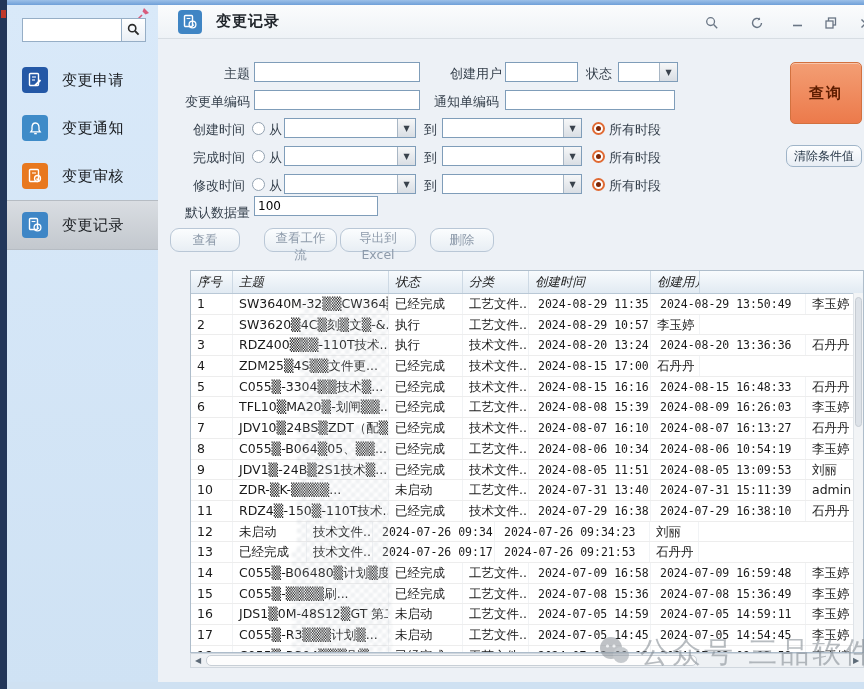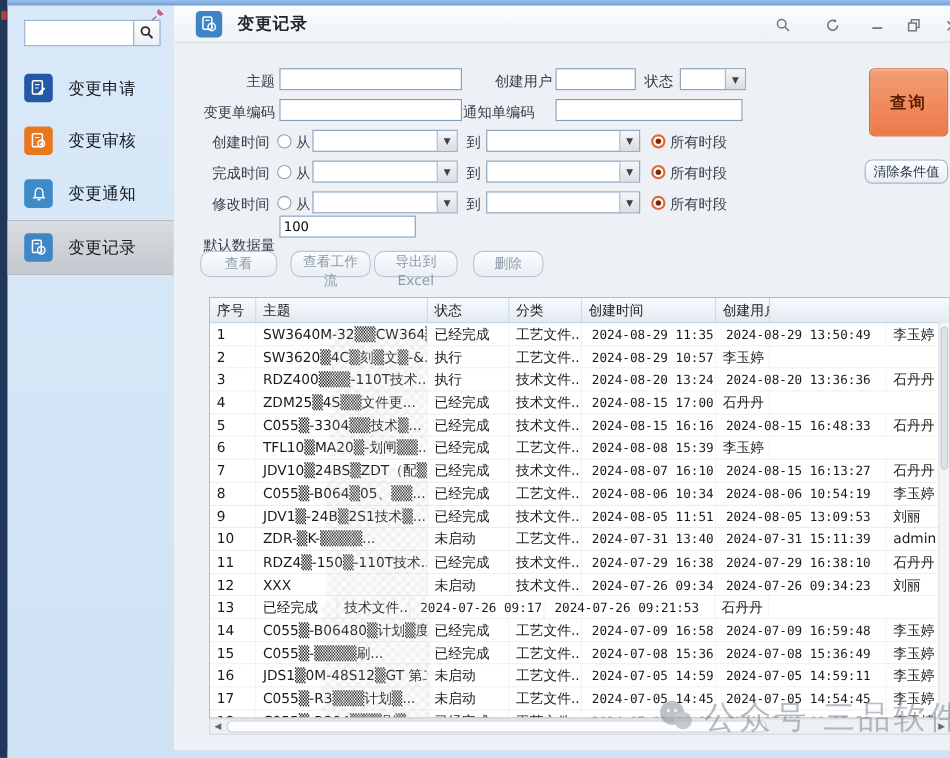--- a/index.html
+++ b/index.html
@@ -58,21 +58,21 @@
     color:#2a3a4a;font-size:12px;cursor:pointer;font-family:"DejaVu Sans",sans-serif;}
   
   .actions{position:absolute;left:0;top:228px;right:0;height:28px;}
   .abtn{position:absolute;height:24px;border-radius:9px;border:1px solid #b9c7d6;
     background:linear-gradient(#fbfdfe,#e8eef4);color:#8d9aaa;font-size:12.5px;
     cursor:pointer;font-family:"DejaVu Sans",sans-serif;}
   
   .tablebox{position:absolute;left:32px;top:270px;width:674px;height:383px;
     background:#fff;border:1px solid #aebdcb;box-sizing:border-box;overflow:hidden;}
   .thead{display:flex;height:22px;background:linear-gradient(#f8fbfd,#e1eaf2);
-    border-bottom:1px solid #b9c8d6;}
+    border-bottom:1px solid #b9c8d6;font-style:italic;}
   .th{font-size:12.5px;color:#222;padding:3px 0 0 6px;box-sizing:border-box;
     border-right:1px solid #cdd9e4;overflow:hidden;white-space:nowrap;cursor:pointer;}
   .sort{font-size:10px;color:#8a97a5;margin-left:4px;}
   .trow{display:flex;height:19.7px;border-bottom:1px solid #ededed;background:#fff;}
   .td{font-size:12.5px;color:#1a1a1a;padding:2px 0 0 6px;box-sizing:border-box;
     border-right:1px solid #f1f3f5;overflow:hidden;white-space:nowrap;}
   .td.date{font-family:"DejaVu Sans Mono",monospace;font-size:11.5px;padding-left:9px;padding-top:3px;}
   .col0{width:42px;flex:none;} .col1{width:156px;flex:none;} .col2{width:74px;flex:none;}
   .col3{width:66px;flex:none;} .col4{width:122px;flex:none;} .col5{width:155px;flex:none;}
   .col6{width:49px;flex:none;}
@@ -131,38 +131,38 @@
           <svg width="16" height="16" viewBox="0 0 16 16">
             <rect x="2.5" y="1.5" width="9" height="12" rx="1" fill="none" stroke="#fff" stroke-width="1.4"></rect>
             <line x1="5" y1="5" x2="9" y2="5" stroke="#fff" stroke-width="1.1"></line>
             <line x1="5" y1="8" x2="8" y2="8" stroke="#fff" stroke-width="1.1"></line>
             <line x1="8" y1="13.5" x2="13.5" y2="8" stroke="#fff" stroke-width="1.8"></line>
           </svg>
         </span>
         <span class="navlabel">变更申请</span>
       </div>
       <div class="navitem">
+        <span class="navicon" style="background:#3e8bc8">
+          <svg width="15" height="15" viewBox="0 0 15 15">
+            <path d="M7.5 2 C5 2 4 4 4 6.5 L4 9 L2.8 10.8 L12.2 10.8 L11 9 L11 6.5 C11 4 10 2 7.5 2 Z" fill="none" stroke="#fff" stroke-width="1.3"></path>
+            <line x1="6.2" y1="12.6" x2="8.8" y2="12.6" stroke="#fff" stroke-width="1.4"></line>
+          </svg>
+        </span>
+        <span class="navlabel">变更通知</span>
+      </div>
+      <div class="navitem">
         <span class="navicon" style="background:#e8781e">
           <svg width="16" height="16" viewBox="0 0 16 16">
             <rect x="2.5" y="1.5" width="9" height="12" rx="1" fill="none" stroke="#fff" stroke-width="1.4"></rect>
             <line x1="5" y1="5" x2="9" y2="5" stroke="#fff" stroke-width="1.1"></line>
             <circle cx="10.5" cy="10.5" r="3" fill="none" stroke="#fff" stroke-width="1.3"></circle>
             <path d="M9.3 10.6 l1 1 l1.6 -1.9" fill="none" stroke="#fff" stroke-width="1.1"></path>
           </svg>
         </span>
         <span class="navlabel">变更审核</span>
-      </div>
-      <div class="navitem">
-        <span class="navicon" style="background:#3e8bc8">
-          <svg width="15" height="15" viewBox="0 0 15 15">
-            <path d="M7.5 2 C5 2 4 4 4 6.5 L4 9 L2.8 10.8 L12.2 10.8 L11 9 L11 6.5 C11 4 10 2 7.5 2 Z" fill="none" stroke="#fff" stroke-width="1.3"></path>
-            <line x1="6.2" y1="12.6" x2="8.8" y2="12.6" stroke="#fff" stroke-width="1.4"></line>
-          </svg>
-        </span>
-        <span class="navlabel">变更通知</span>
       </div>
       <div class="navitem selected">
         <span class="navicon" style="background:#3e86c6">
           <svg width="16" height="16" viewBox="0 0 16 16">
             <rect x="2.5" y="1.5" width="8" height="11" rx="1" fill="none" stroke="#fff" stroke-width="1.4"></rect>
             <line x1="4.6" y1="4.5" x2="8.4" y2="4.5" stroke="#fff" stroke-width="1.1"></line>
             <circle cx="10.5" cy="10.5" r="3.4" fill="none" stroke="#fff" stroke-width="1.3"></circle>
             <path d="M10.5 8.8 L10.5 10.6 L12 11.4" fill="none" stroke="#fff" stroke-width="1.1"></path>
           </svg>
         </span>
@@ -218,21 +218,21 @@
       <input class="tinput" style="left: 96px; top: 24px; width: 166px;" value="">
       <span class="flabel" style="left:292px;top:27px;width:52px">创建用户</span>
       <input class="tinput" style="left: 347px; top: 24px; width: 73px;" value="">
       <span class="flabel" style="left:426px;top:27px;width:28px">状态</span>
       <div class="combo" style="left:460px;top:24px;width:60px">
         <span class="arrow">▼</span>
       </div>
 
       <span class="flabel" style="left:20px;top:55px;width:72px">变更单编码</span>
       <input class="tinput" style="left: 96px; top: 52px; width: 166px;" value="">
-      <span class="flabel" style="left:256px;top:55px;width:72px">通知单编码</span>
+      <span class="flabel" style="left:269px;top:55px;width:72px">通知单编码</span>
       <input class="tinput" style="left: 347px; top: 52px; width: 170px;" value="">
 
       <div>
         <span class="flabel" style="left:15px;top:83px;width:72px">创建时间</span>
         <span class="radio" style="left:94px;top:84px"></span>
         <span class="flabel" style="left:110px;top:83px;width:14px">从</span>
         <div class="combo" style="left:126px;top:80px;width:132px">
             <span class="arrow">▼</span>
           </div>
         <span class="flabel" style="left:265px;top:83px;width:14px">到</span>
@@ -264,29 +264,29 @@
             <span class="arrow">▼</span>
           </div>
         <span class="flabel" style="left:265px;top:139px;width:14px">到</span>
         <div class="combo" style="left:284px;top:136px;width:140px">
             <span class="arrow">▼</span>
           </div>
         <span class="radio sel" style="left:434px;top:140px"></span>
         <span class="flabel" style="left:451px;top:139px;width:56px;text-align:left">所有时段</span>
       </div>
 
-      <span class="flabel" style="left:15px;top:176px;width:77px">默认数据量</span>
+      <span class="flabel" style="left:15px;top:166px;width:77px">默认数据量</span>
       <input class="tinput" style="left: 96px; top: 158px; width: 124px;" value="100">
 
       <button class="query-btn">查询</button>
       <button class="clear-btn">清除条件值</button>
     </div>
 
     <div class="actions">
-      <button class="abtn" style="left:24px;width:70px">查看</button>
+      <button class="abtn" style="left:12px;width:70px">查看</button>
       <button class="abtn" style="left:106px;width:73px">查看工作流</button>
       <button class="abtn" style="left:182px;width:76px">导出到Excel</button>
       <button class="abtn" style="left:272px;width:64px">删除</button>
     </div>
 
     <div class="tablebox">
       <div class="thead">
           <div class="th col0">序号</div>
           <div class="th col1">主题</div>
           <div class="th col2">状态</div>
@@ -337,29 +337,30 @@
             <div class="td col4 date">2024-08-15 16:16:12</div>
             <div class="td col5 date">2024-08-15 16:48:33</div>
             <div class="td col6">石丹丹</div>
           </div>
           <div class="trow">
             <div class="td col0">6</div>
             <div class="td col1">TFL10▒MA20▒-划闸▒▒...</div>
             <div class="td col2">已经完成</div>
             <div class="td col3">工艺文件...</div>
             <div class="td col4 date">2024-08-08 15:39:33</div>
+            <div class="td col5 date">2024-08-09 16:26:03</div>
             <div class="td col6">李玉婷</div>
           </div>
           <div class="trow">
             <div class="td col0">7</div>
             <div class="td col1">JDV10▒24BS▒ZDT（配▒...</div>
             <div class="td col2">已经完成</div>
             <div class="td col3">技术文件...</div>
             <div class="td col4 date">2024-08-07 16:10:11</div>
-            <div class="td col5 date">2024-08-15 16:13:27</div>
+            <div class="td col5 date">2024-08-07 16:13:27</div>
             <div class="td col6">石丹丹</div>
           </div>
           <div class="trow">
             <div class="td col0">8</div>
             <div class="td col1">C055▒-B064▒05、▒▒...</div>
             <div class="td col2">已经完成</div>
             <div class="td col3">工艺文件...</div>
             <div class="td col4 date">2024-08-06 10:34:10</div>
             <div class="td col5 date">2024-08-06 10:54:19</div>
             <div class="td col6">李玉婷</div>
@@ -386,21 +387,20 @@
             <div class="td col0">11</div>
             <div class="td col1">RDZ4▒-150▒-110T技术...</div>
             <div class="td col2">已经完成</div>
             <div class="td col3">技术文件...</div>
             <div class="td col4 date">2024-07-29 16:38:10</div>
             <div class="td col5 date">2024-07-29 16:38:10</div>
             <div class="td col6">石丹丹</div>
           </div>
           <div class="trow">
             <div class="td col0">12</div>
-            <div class="td col1">XXX</div>
             <div class="td col2">未启动</div>
             <div class="td col3">技术文件...</div>
             <div class="td col4 date">2024-07-26 09:34:23</div>
             <div class="td col5 date">2024-07-26 09:34:23</div>
             <div class="td col6">刘丽</div>
           </div>
           <div class="trow">
             <div class="td col0">13</div>
             <div class="td col2">已经完成</div>
             <div class="td col3">技术文件...</div>

